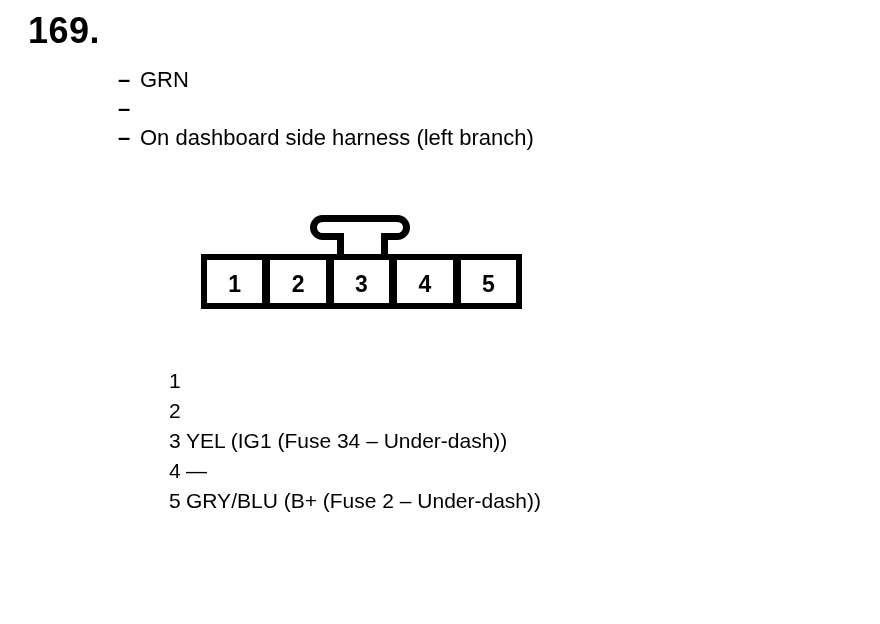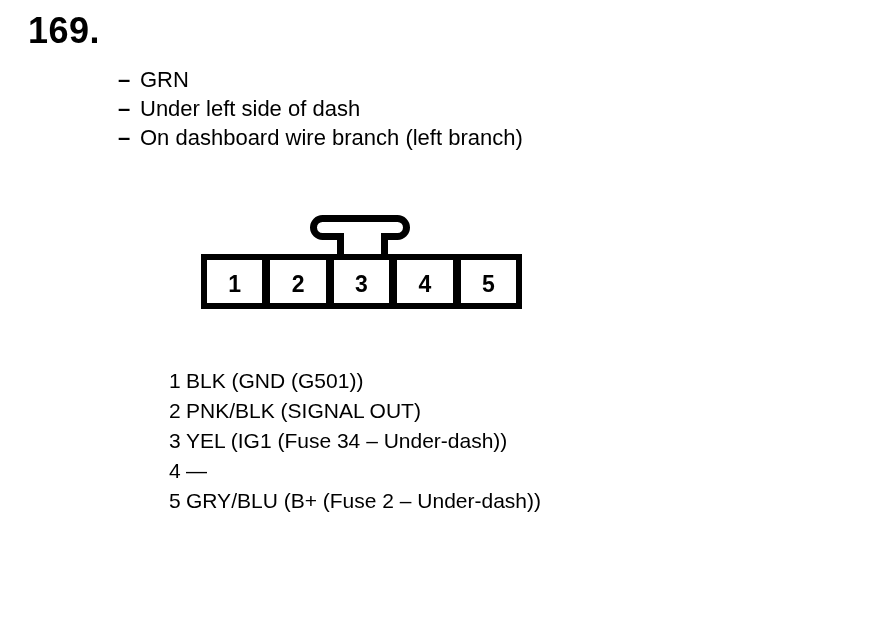--- a/index.html
+++ b/index.html
@@ -108,25 +108,24 @@
     <span class="title-num">169.</span>
   </div>
 
   <div class="notes">
     <div class="note-line">
       <span class="note-dash">–</span>
       <span class="note-text">GRN</span>
     </div>
     <div class="note-line">
       <span class="note-dash">–</span>
-      <span class="note-text">Under left side of dash</span>
     </div>
     <div class="note-line">
       <span class="note-dash">–</span>
-      <span class="note-text">On dashboard wire branch (left branch)</span>
+      <span class="note-text">On dashboard side harness (left branch)</span>
     </div>
   </div>
 
   <div class="latch-bar"></div>
   <div class="latch-stem"></div>
 
   <div class="connector">
     <div class="pin-cell">
       <span>1</span>
     </div>
@@ -140,25 +139,23 @@
       <span>4</span>
     </div>
     <div class="pin-cell">
       <span>5</span>
     </div>
   </div>
 
   <div class="pinlist">
     <div class="pin-row">
       <span class="pin-num">1</span>
-      <span class="pin-desc">BLK (GND (G501))</span>
     </div>
     <div class="pin-row">
       <span class="pin-num">2</span>
-      <span class="pin-desc">PNK/BLK (SIGNAL OUT)</span>
     </div>
     <div class="pin-row">
       <span class="pin-num">3</span>
       <span class="pin-desc">YEL (IG1 (Fuse 34 – Under-dash))</span>
     </div>
     <div class="pin-row">
       <span class="pin-num">4</span>
       <span class="pin-desc">—</span>
     </div>
     <div class="pin-row">

